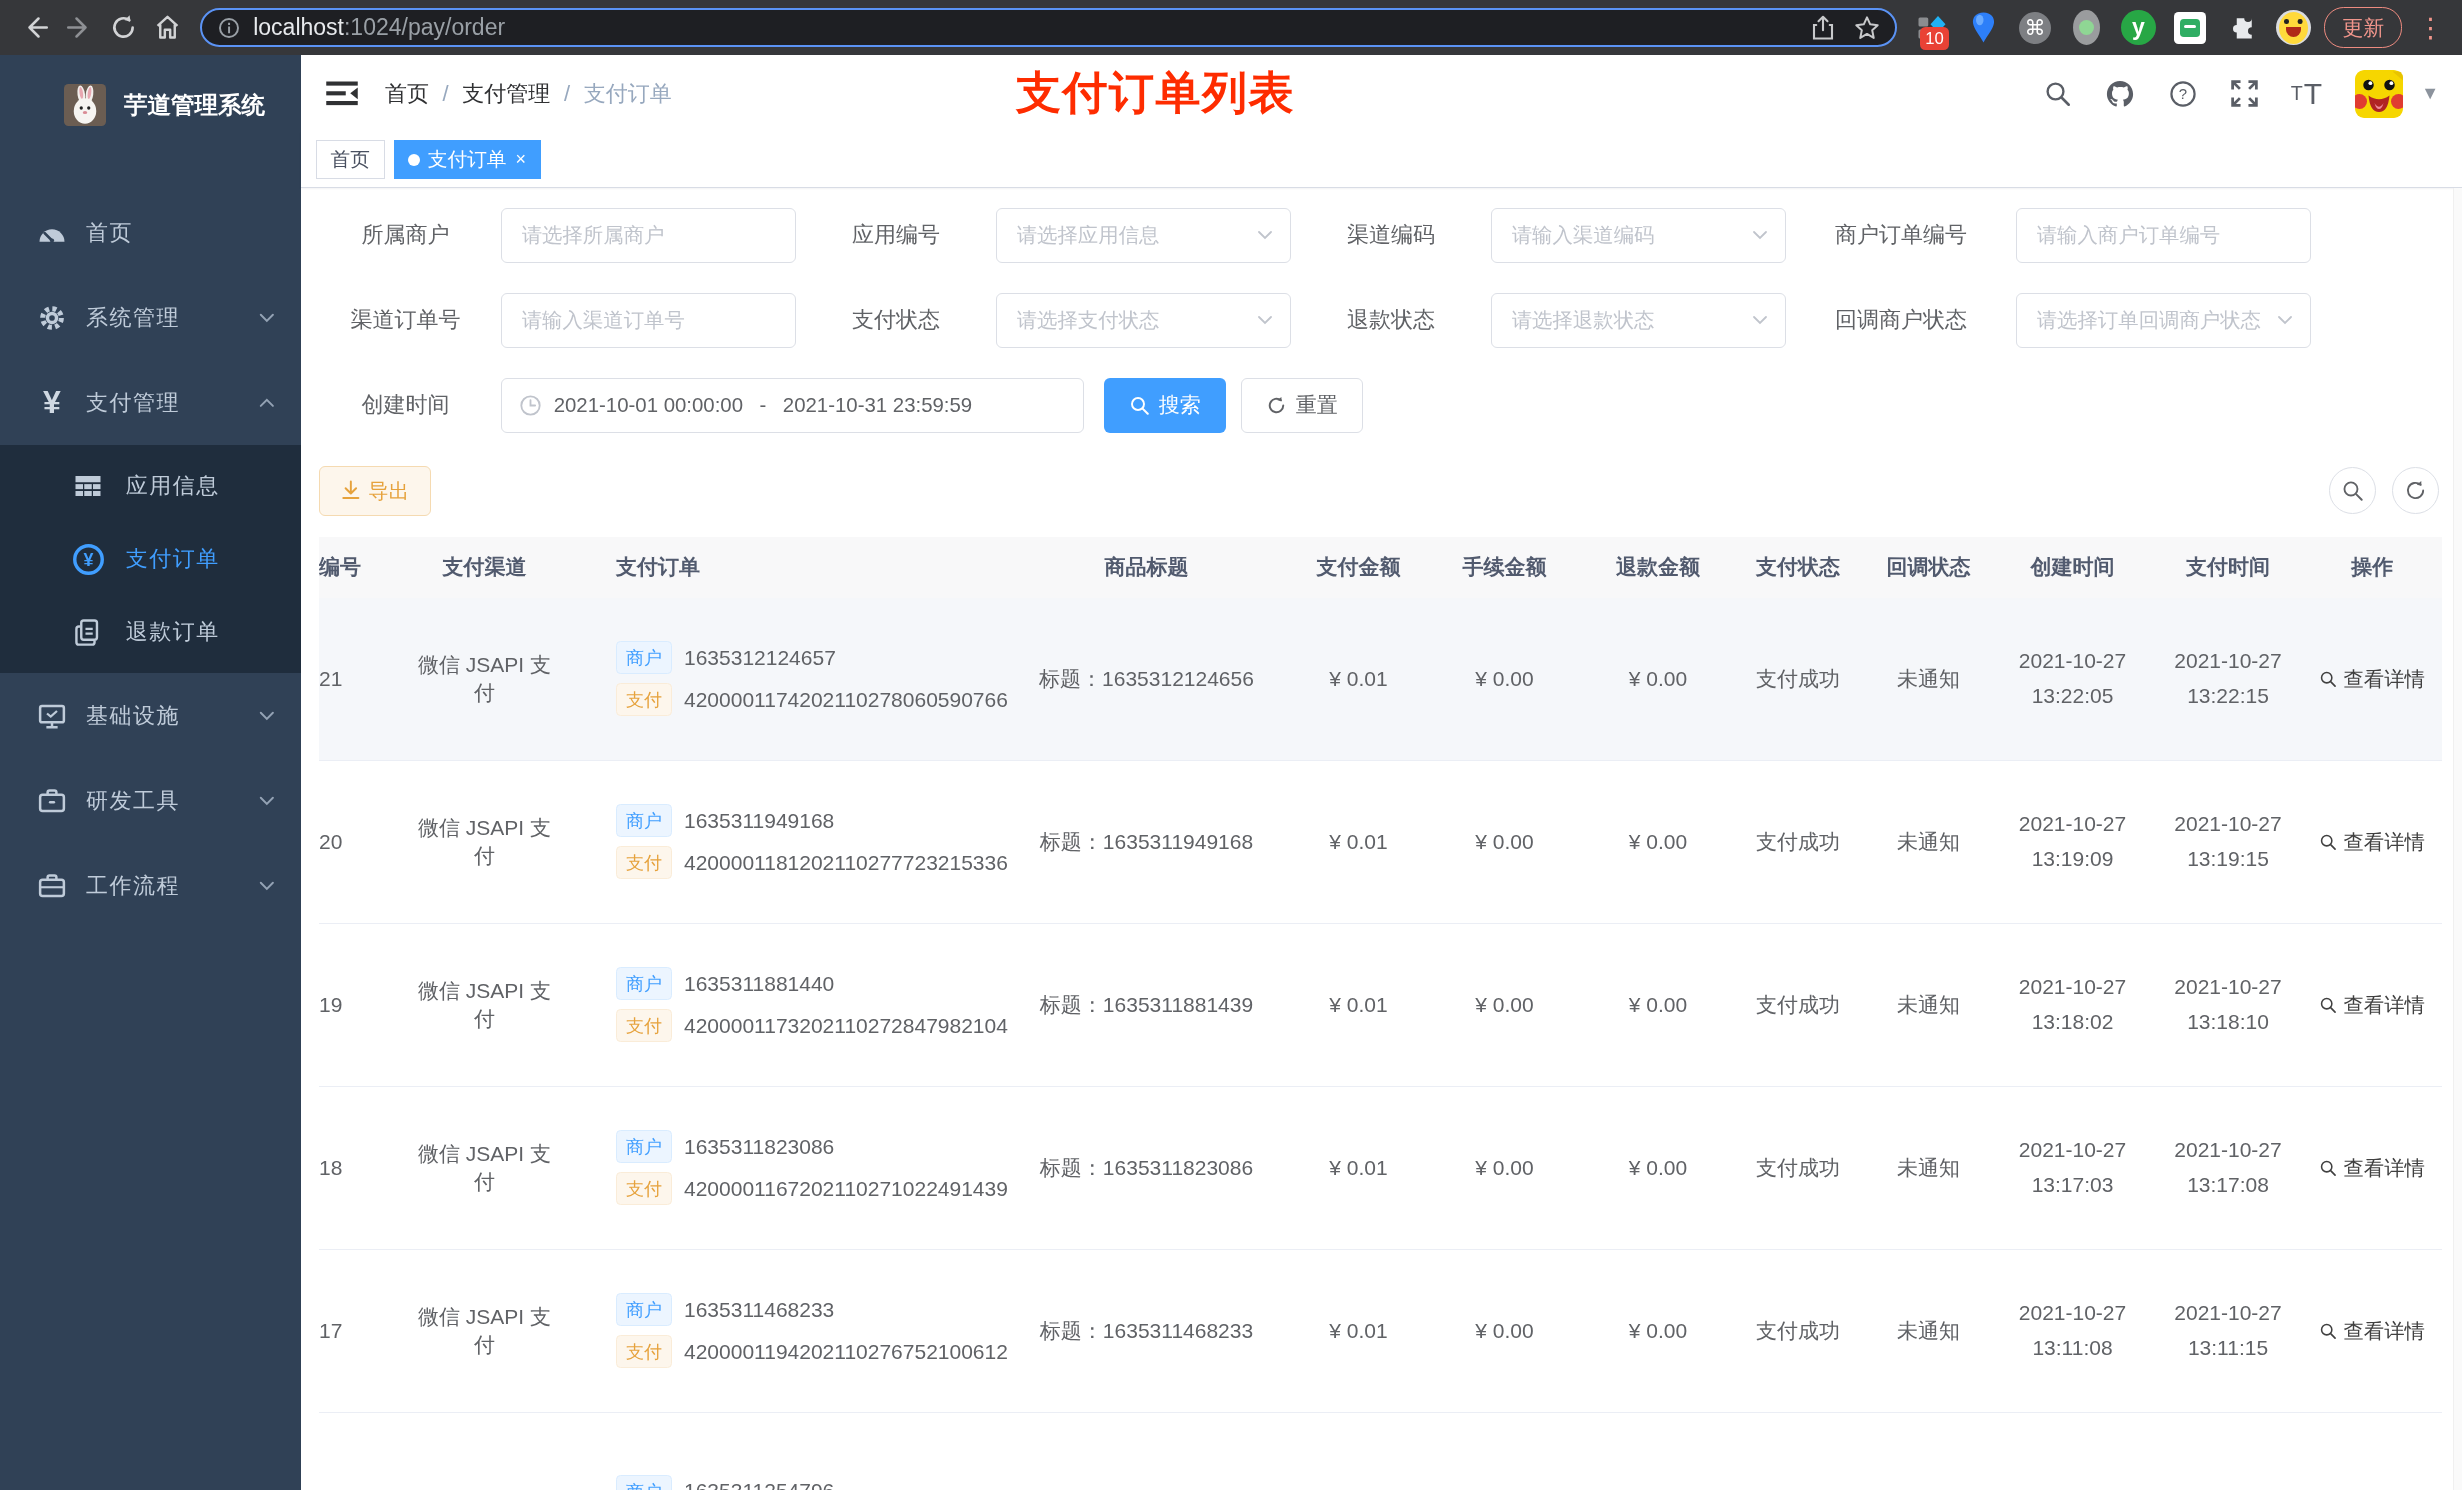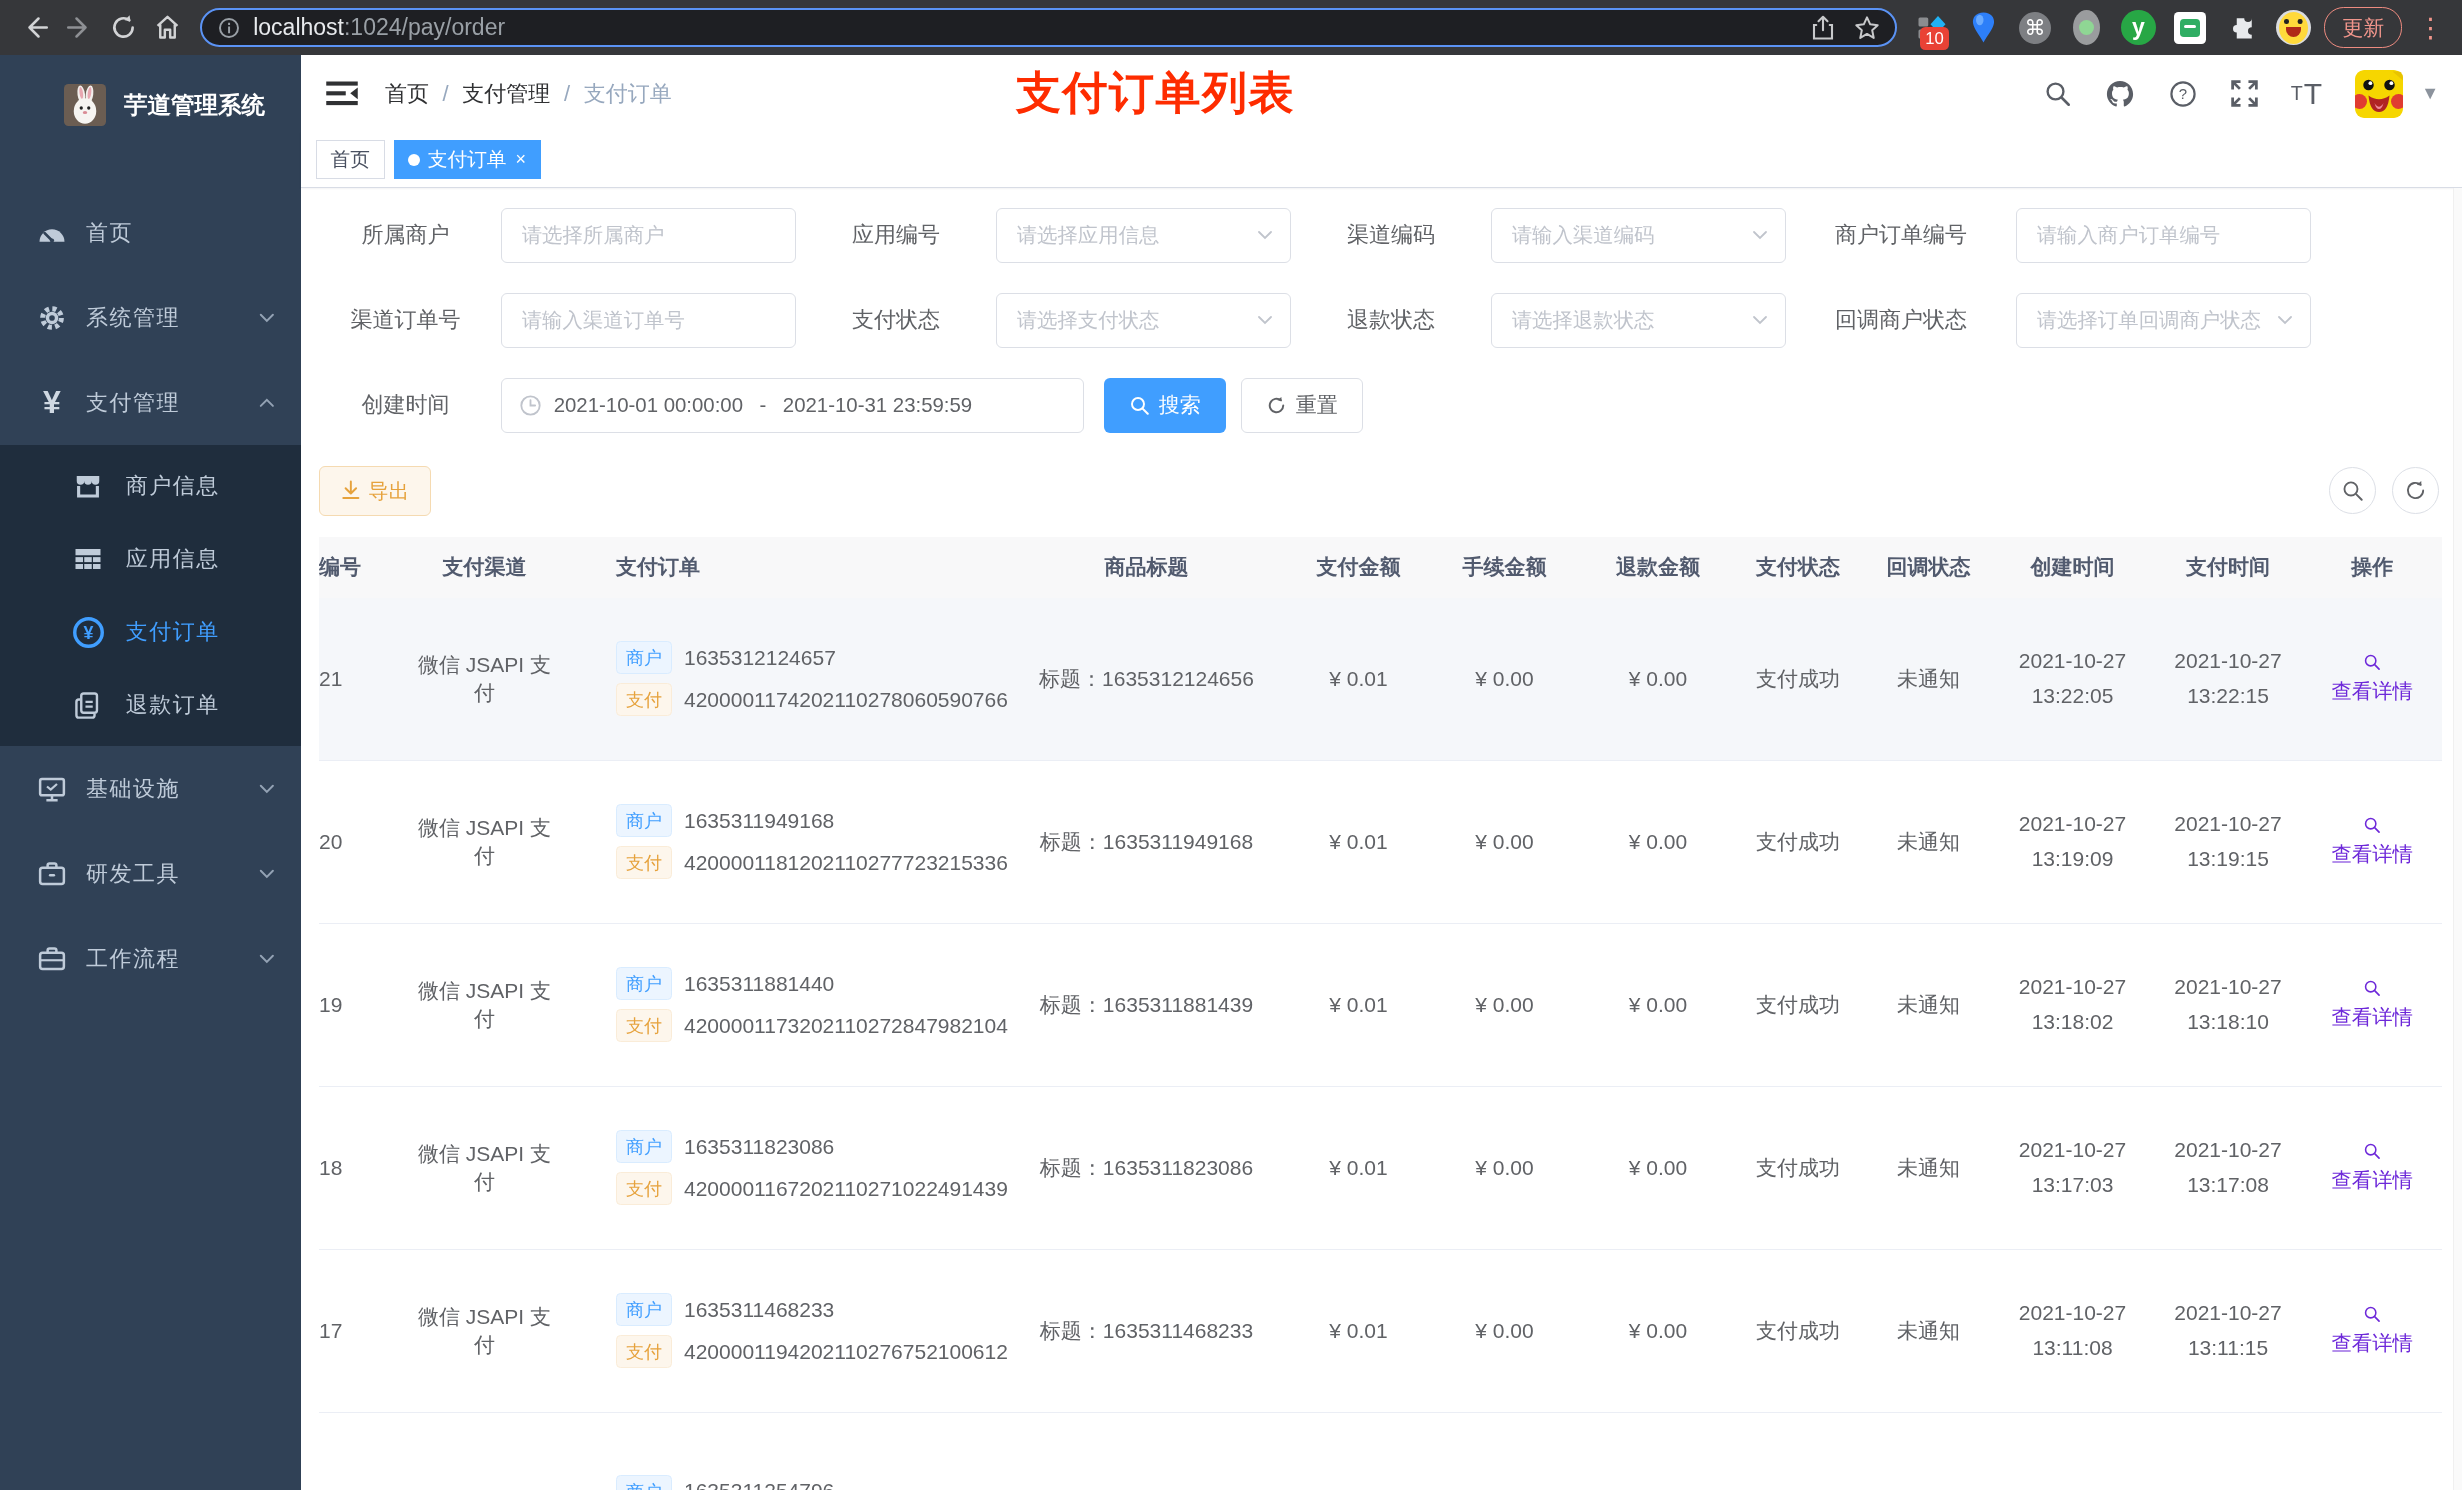--- a/index.html
+++ b/index.html
@@ -122,21 +122,21 @@
   .trow { min-height:163px; border-bottom:0.8px solid #ebeef5; font-size:21px; color:#606266; background:#fff; }
   .trow.hover { background:#f5f7fa; }
   .c { text-align:center; }
   .c-id { text-align:left; overflow:hidden; white-space:nowrap; }
   .c-order { text-align:left; padding-left:56px; }
   .oline { display:flex; align-items:center; gap:12px; margin:9px 0; white-space:nowrap; }
   .dtag { font-size:18px; height:33px; line-height:32px; padding:0 9px; border-radius:4.5px; flex:0 0 auto; }
   .tag-blue { background:#ecf5ff; border:0.8px solid #d9ecff; color:#409eff; }
   .tag-amber { background:#fdf6ec; border:0.8px solid #faecd8; color:#e6a23c; }
   .two-line { line-height:1.65; }
-  .link { color:#6d28d9; font-size:20.4px; display:inline-flex; align-items:center; gap:6px; cursor:pointer; white-space:nowrap;flex-direction:column; }
+  .link { color:#404040; font-size:20.4px; display:inline-flex; align-items:center; gap:6px; cursor:pointer; white-space:nowrap; }
   .trow-partial { height:86px; overflow:hidden; border-bottom:none; align-items:start; }
   .trow-partial .c-order { padding-top:53px; }
 
   .v-scroll { position:absolute; right:0; top:133px; bottom:0; width:9px; background:#fafafa;
     border-left:0.8px solid #f0f0f0; }
   svg { display:block; }
 </style>
 </head>
 <body>
 
@@ -290,29 +290,20 @@
           <svg width="19.7" height="19.7" viewBox="0 0 26 26">
               <path d="M5 17 L13 9 L21 17" fill="none" stroke="currentColor" stroke-width="2.6" stroke-linecap="round"></path>
             </svg>
         </span>
       </div>
 
       <div class="submenu">
         <div class="s-item">
           <span class="mi-ic">
             <svg width="30" height="30" viewBox="0 0 48 48">
-                <path d="M6 8 h36 v8 a6 6 0 0 1 -12 0 a6 6 0 0 1 -12 0 a6 6 0 0 1 -12 0 Z" fill="currentColor"></path>
-                <path d="M9 24 v16 h30 V24" fill="none" stroke="currentColor" stroke-width="5"></path>
-              </svg>
-          </span>
-          <span class="mi-label">商户信息</span>
-        </div>
-        <div class="s-item">
-          <span class="mi-ic">
-            <svg width="30" height="30" viewBox="0 0 48 48">
                 <rect x="4" y="8" width="40" height="10" fill="currentColor"></rect>
                 <rect x="4" y="21" width="12" height="8" fill="currentColor"></rect>
                 <rect x="18" y="21" width="12" height="8" fill="currentColor"></rect>
                 <rect x="32" y="21" width="12" height="8" fill="currentColor"></rect>
                 <rect x="4" y="32" width="12" height="8" fill="currentColor"></rect>
                 <rect x="18" y="32" width="12" height="8" fill="currentColor"></rect>
                 <rect x="32" y="32" width="12" height="8" fill="currentColor"></rect>
               </svg>
           </span>
           <span class="mi-label">应用信息</span>

